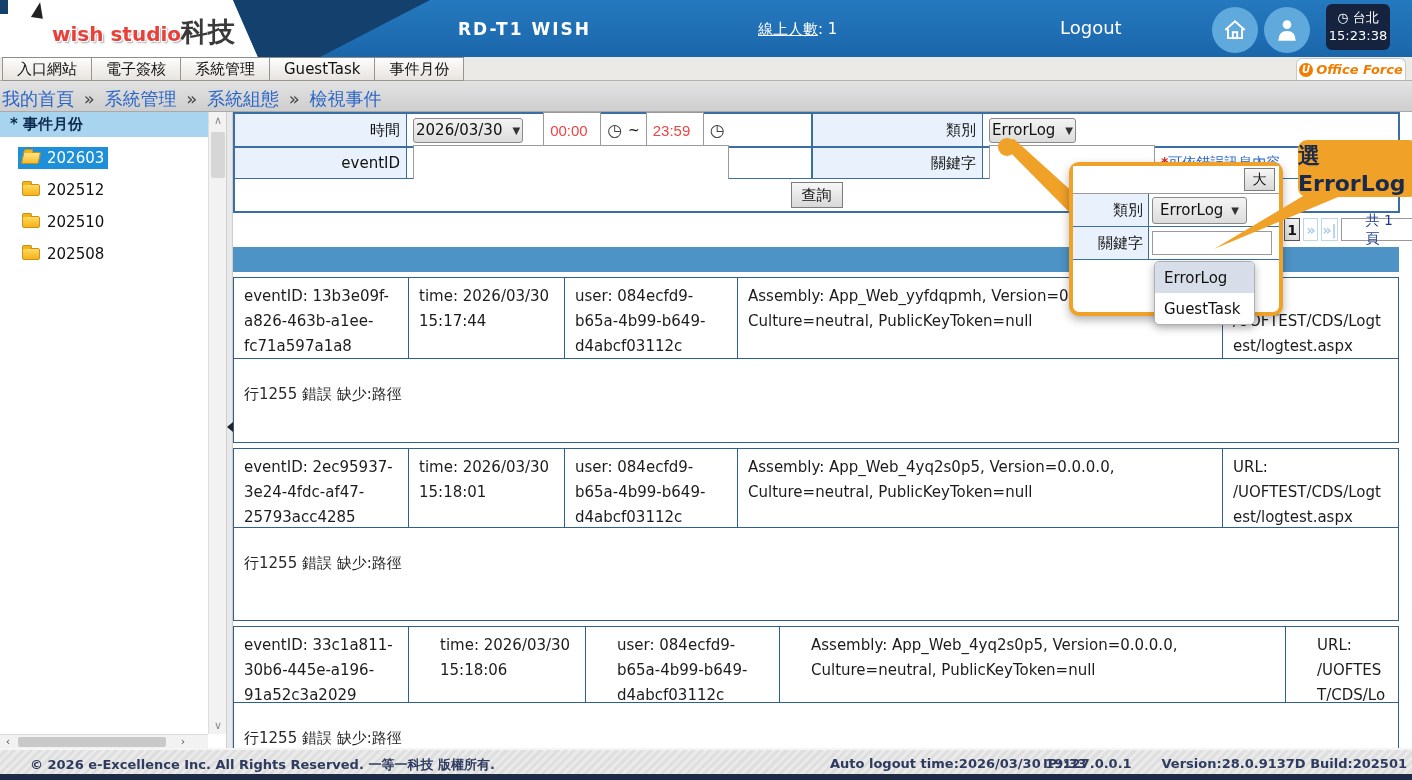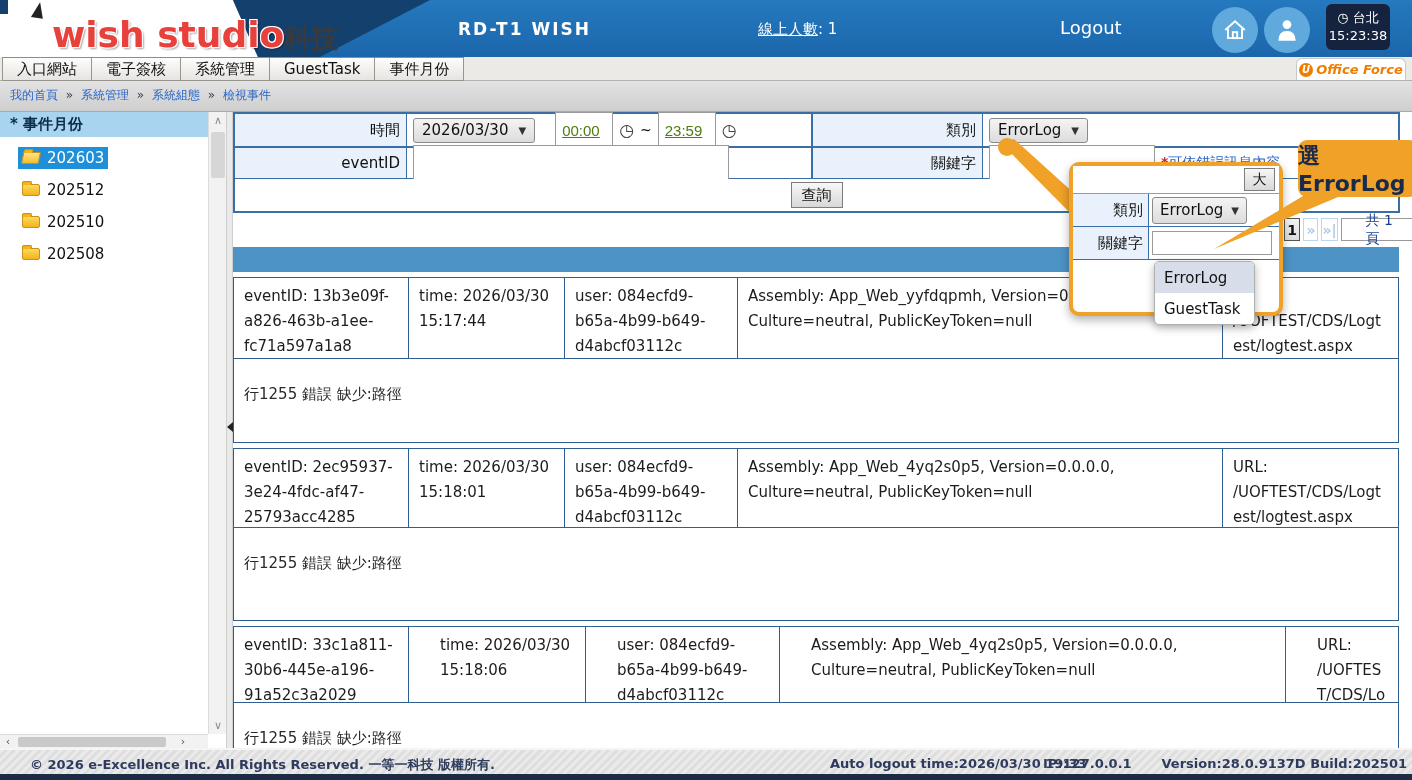--- a/index.html
+++ b/index.html
@@ -9,21 +9,21 @@
   
   .banner { position:absolute; left:0; top:0; width:1412px; height:57px; background:linear-gradient(180deg,#2579be,#1b66ab); }
   .banner-white { position:absolute; left:0; top:0; width:300px; height:57px; background:#fff;
     clip-path:polygon(0 0,233px 0,258px 57px,0 57px); }
   .banner-navy { position:absolute; left:0; top:0; width:460px; height:57px; background:#14406e;
     clip-path:polygon(233px 0,430px 0,320px 57px,258px 57px); }
   .corner-navy { position:absolute; left:0; top:0; width:8px; height:14px; background:#14406e; }
   .logo { position:absolute; left:52px; top:14px; white-space:nowrap; }
   .logo .sail { position:absolute; left:-20px; top:-12px; width:0; height:0;
     border-left:7px solid transparent; border-right:5px solid transparent; border-bottom:16px solid #222; transform:rotate(8deg); }
-  .logo .en { font-size:36px; font-weight:bold; color:#e8413c; letter-spacing:0;
+  .logo .en { font-size:20px; font-weight:bold; color:#e8413c; letter-spacing:0;
     text-shadow:-1px -1px 0 #fff,1px -1px 0 #fff,-1px 1px 0 #fff,1px 1px 0 #fff, 2px 2px 2px rgba(0,0,0,.35); }
   .logo .cn { font-size:27px; font-weight:bold; color:#3a3a3a; }
   .app-title { position:absolute; left:458px; top:19px; color:#fff; font-size:17px; font-weight:bold; letter-spacing:2px; }
   .online { position:absolute; left:758px; top:20px; color:#fff; font-size:15px; }
   .online .lnk { text-decoration:underline; cursor:pointer; }
   .logout { position:absolute; left:1060px; top:17px; color:#fff; font-size:18px; cursor:pointer; }
   .circle-btn { position:absolute; top:7px; width:46px; height:46px; border-radius:50%; background:#5fa9dd; display:flex; align-items:center; justify-content:center; cursor:pointer; }
   .circle-home { left:1212px; } .circle-user { left:1264px; }
   .clock-badge { position:absolute; left:1326px; top:4px; width:64px; height:46px; background:#16233f; border-radius:6px;
     color:#fff; font-size:13px; text-align:center; padding-top:5px; line-height:18px; }
@@ -36,21 +36,21 @@
   .tab:first-child { border-left:1px solid #98958f; }
 
   .officeforce { position:absolute; left:1296px; top:58px; width:110px; height:22px; background:#fff;
     border:1px solid #c8c8c8; border-bottom:none; border-radius:6px 6px 0 0; display:flex; align-items:center; justify-content:center; gap:3px; z-index:5; }
   .of-circle { width:14px; height:14px; border-radius:50%; background:#f07d00; color:#fff; font-size:10px; font-weight:bold;
     display:flex; align-items:center; justify-content:center; font-style:italic; }
   .of-text { color:#f07d00; font-size:13px; font-weight:bold; font-style:italic; }
 
   
   .crumbbar { position:absolute; left:0; top:81px; width:1412px; height:31px; background:linear-gradient(180deg,#e3e3e3,#cecece); border-bottom:1px solid #a9a9a9; }
-  .crumbs { position:absolute; left:10px; top:6px; font-size:12px; color:#333; white-space:nowrap; }
+  .crumbs { position:absolute; left:2px; top:6px; font-size:18px; color:#333; white-space:nowrap; }
   .crumbs .bc { color:#2a66c8; cursor:pointer; }
   .crumbs .sep { color:#444; margin:0 4px; }
   .size-btn { position:absolute; top:85px; width:32px; height:25px; background:linear-gradient(180deg,#fbfbfb,#d9d9d9);
     border:1px solid #7d7d7d; font-size:14px; color:#111; display:flex; align-items:center; justify-content:center; cursor:pointer; }
   .search-label { position:absolute; left:1203px; top:89px; font-size:14px; color:#111; }
   .site-search { position:absolute; left:1246px; top:87px; width:113px; height:21px; border:1px solid #7a93a8; background:#fff; font-size:13px; padding:0 4px; }
   .search-btn { position:absolute; left:1361px; top:86px; width:24px; height:23px; border:1px solid #8c1212; border-radius:3px;
     background:linear-gradient(180deg,#ef6a5e,#c01c15); display:flex; align-items:center; justify-content:center; cursor:pointer; }
   .advanced { position:absolute; left:1390px; top:89px; font-size:14px; color:#2a66c8; white-space:nowrap; cursor:pointer; }
 
@@ -76,23 +76,23 @@
   
   .filter { position:absolute; left:233px; top:112px; width:1167px; border:2px solid #3a6ea5; background:#fff; }
   .frow { display:flex; height:32px; }
   .frow + .frow { border-top:2px solid #3a6ea5; }
   .fcell-label { width:172px; background:#e9f2fc; color:#111; font-size:15px; display:flex; align-items:center; justify-content:flex-end; padding-right:6px; border-right:1px solid #3a6ea5; }
   .fcell-label.second { border-left:2px solid #3a6ea5; }
   .fcell-value { display:flex; align-items:center; gap:6px; padding-left:6px; }
   .fcell-value.left { width:404px; }
   .fcell-value.right { flex:1; }
   .dd { height:25px; background:linear-gradient(180deg,#f4f4f4,#dcdcdc); border:1px solid #8a8a8a; border-radius:3px;
-    font-size:15px; color:#111; display:inline-flex; align-items:center; gap:10px; padding:0 8px; cursor:pointer; }
+    font-size:15px; color:#111; display:inline-flex; align-items:center; gap:10px; padding:0 2px; cursor:pointer; }
   .dd .car { font-size:10px; color:#333; }
-  .tinput { height:36px; border:1px solid #9a9a9a; font-size:15px; padding:0 6px; color:#4d7c0f; background:#fff;text-decoration:underline; }
+  .tinput { height:36px; border:1px solid #9a9a9a; font-size:15px; padding:0 6px; color:#ef4444; background:#fff; }
   .clockg { font-size:17px; color:#444; }
   .tilde { font-size:14px; color:#111; }
   .hint { font-size:14px; white-space:nowrap; }
   .hint .star { color:#d6261f; font-weight:bold; }
   .hint .htxt { color:#2a66c8; }
 
   .search-row { position:absolute; left:233px; top:179px; width:1167px; height:34px; border:2px solid #3a6ea5; border-top:none; background:#fff; display:flex; align-items:center; justify-content:center; }
   .query-btn { width:52px; height:26px; background:linear-gradient(180deg,#f7f7f7,#d8d8d8); border:1px solid #7d7d7d; font-size:15px; color:#111; cursor:pointer; }
 
   

